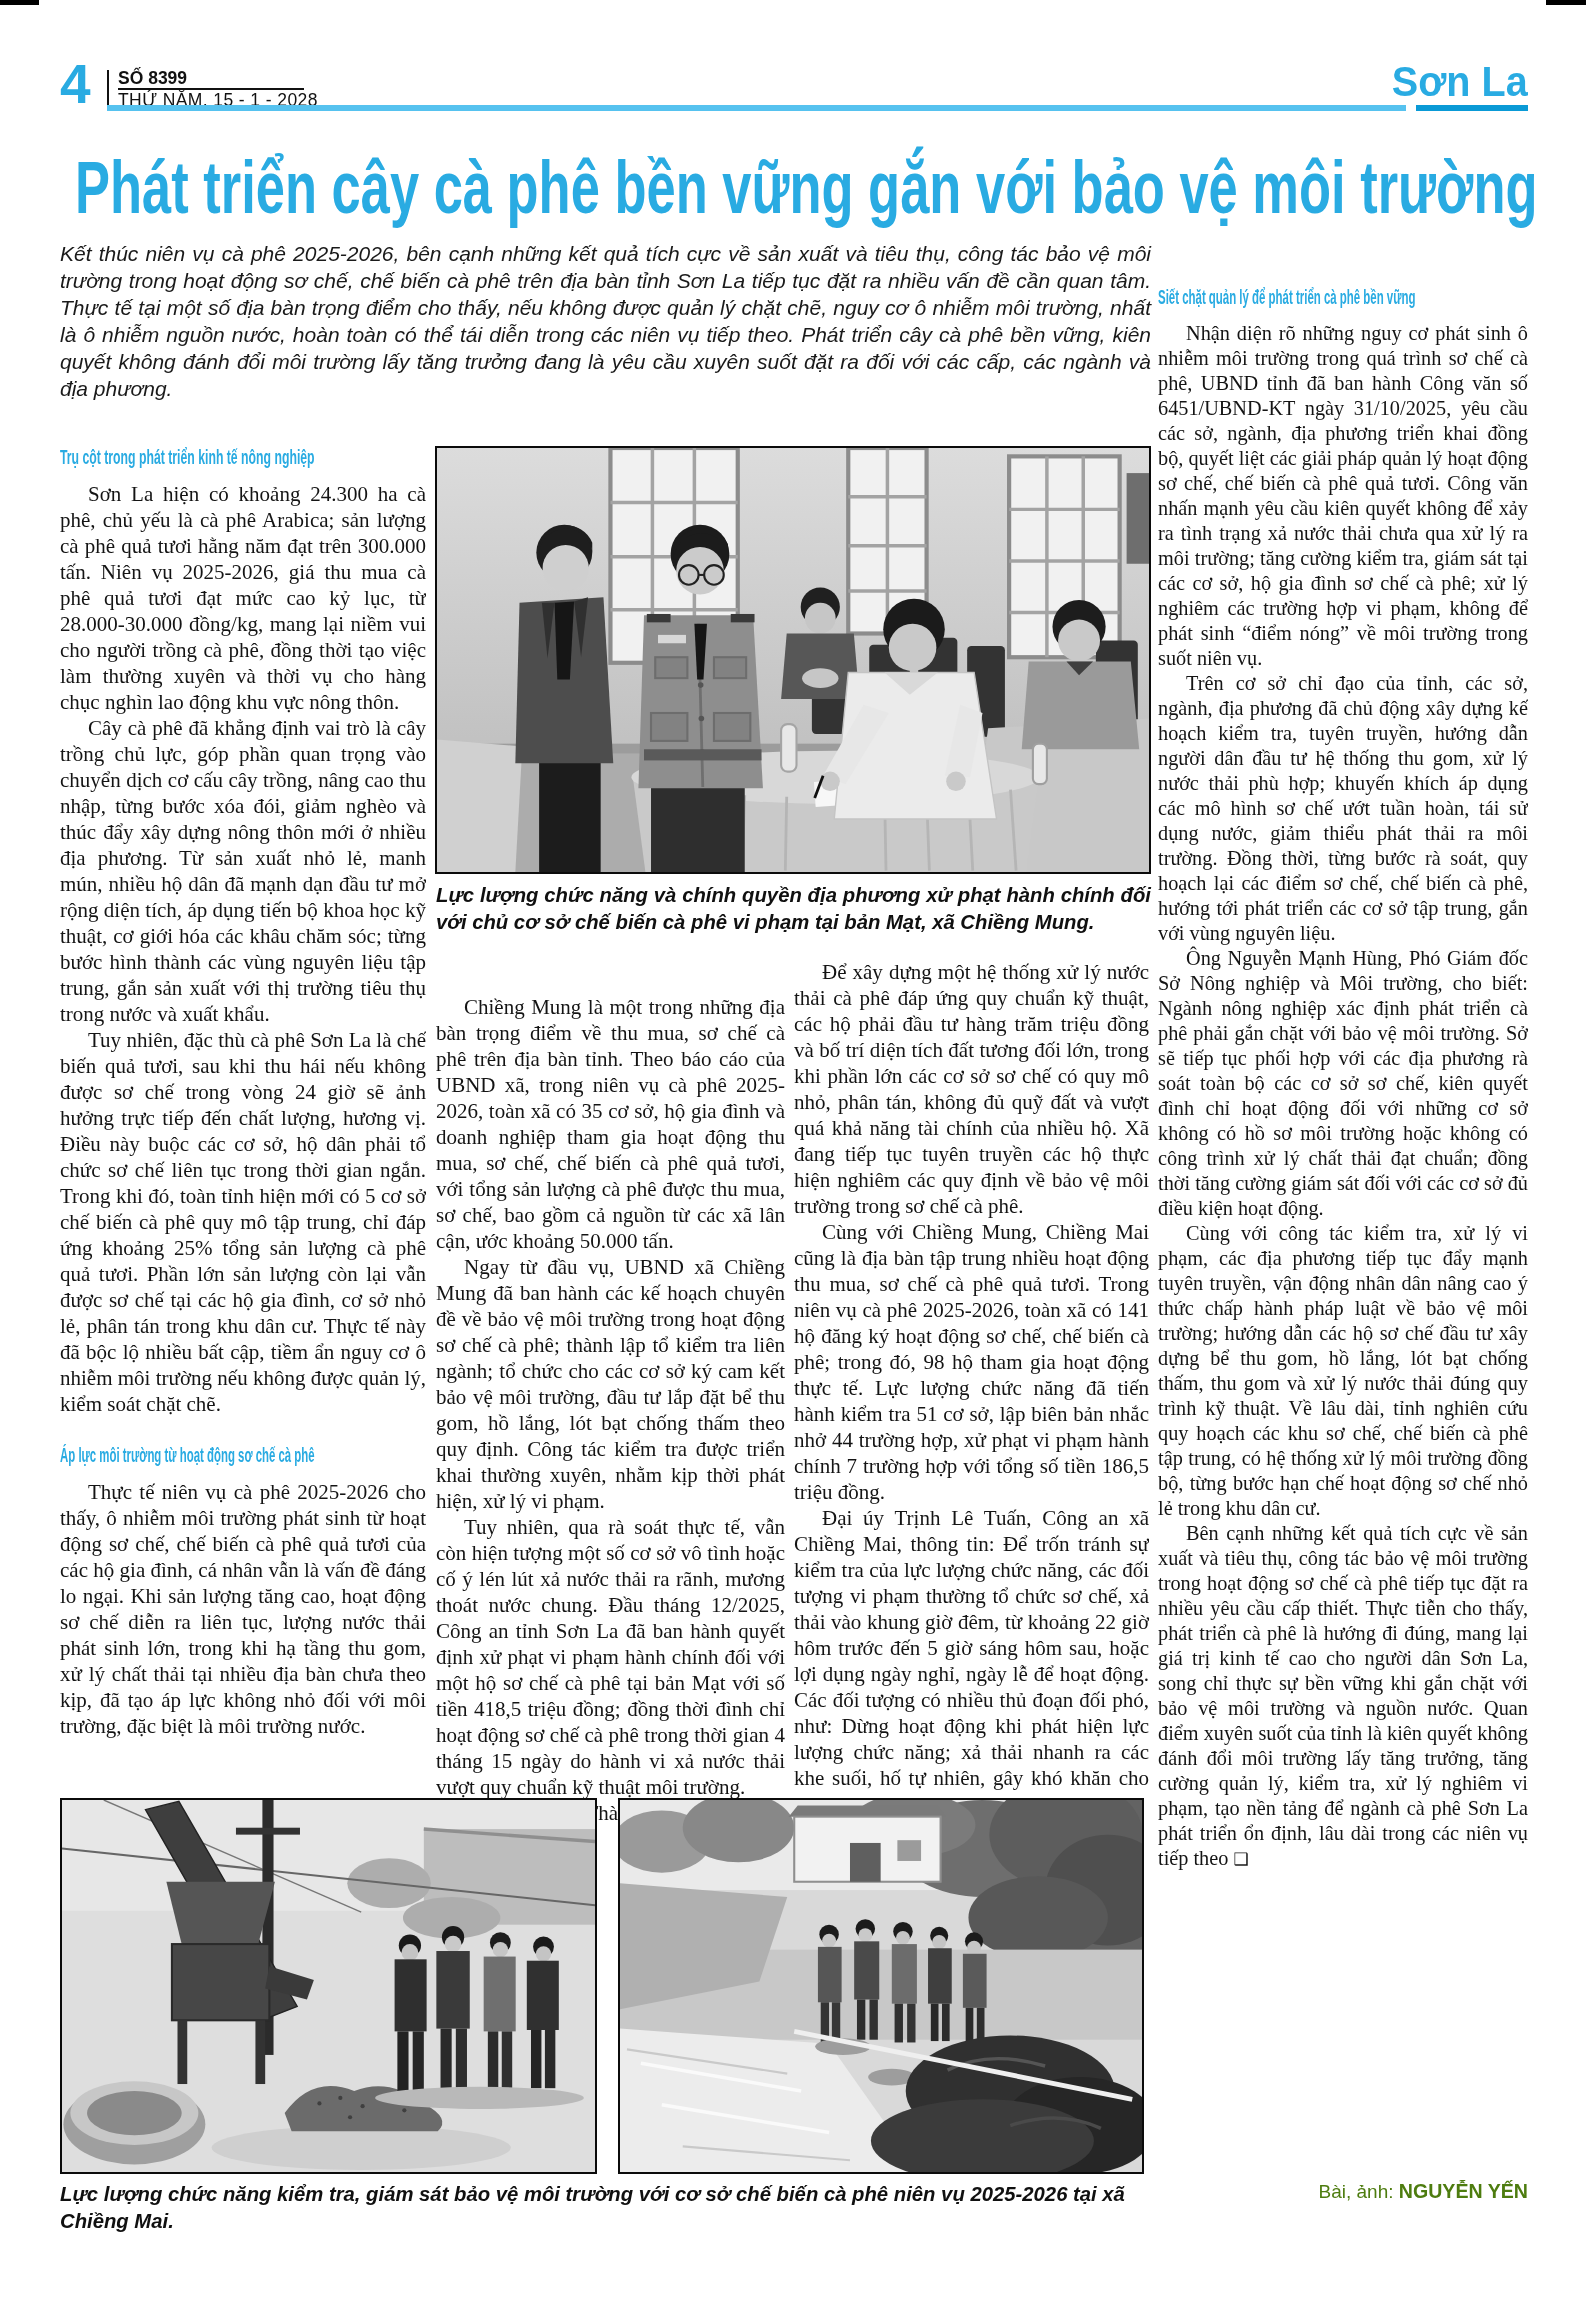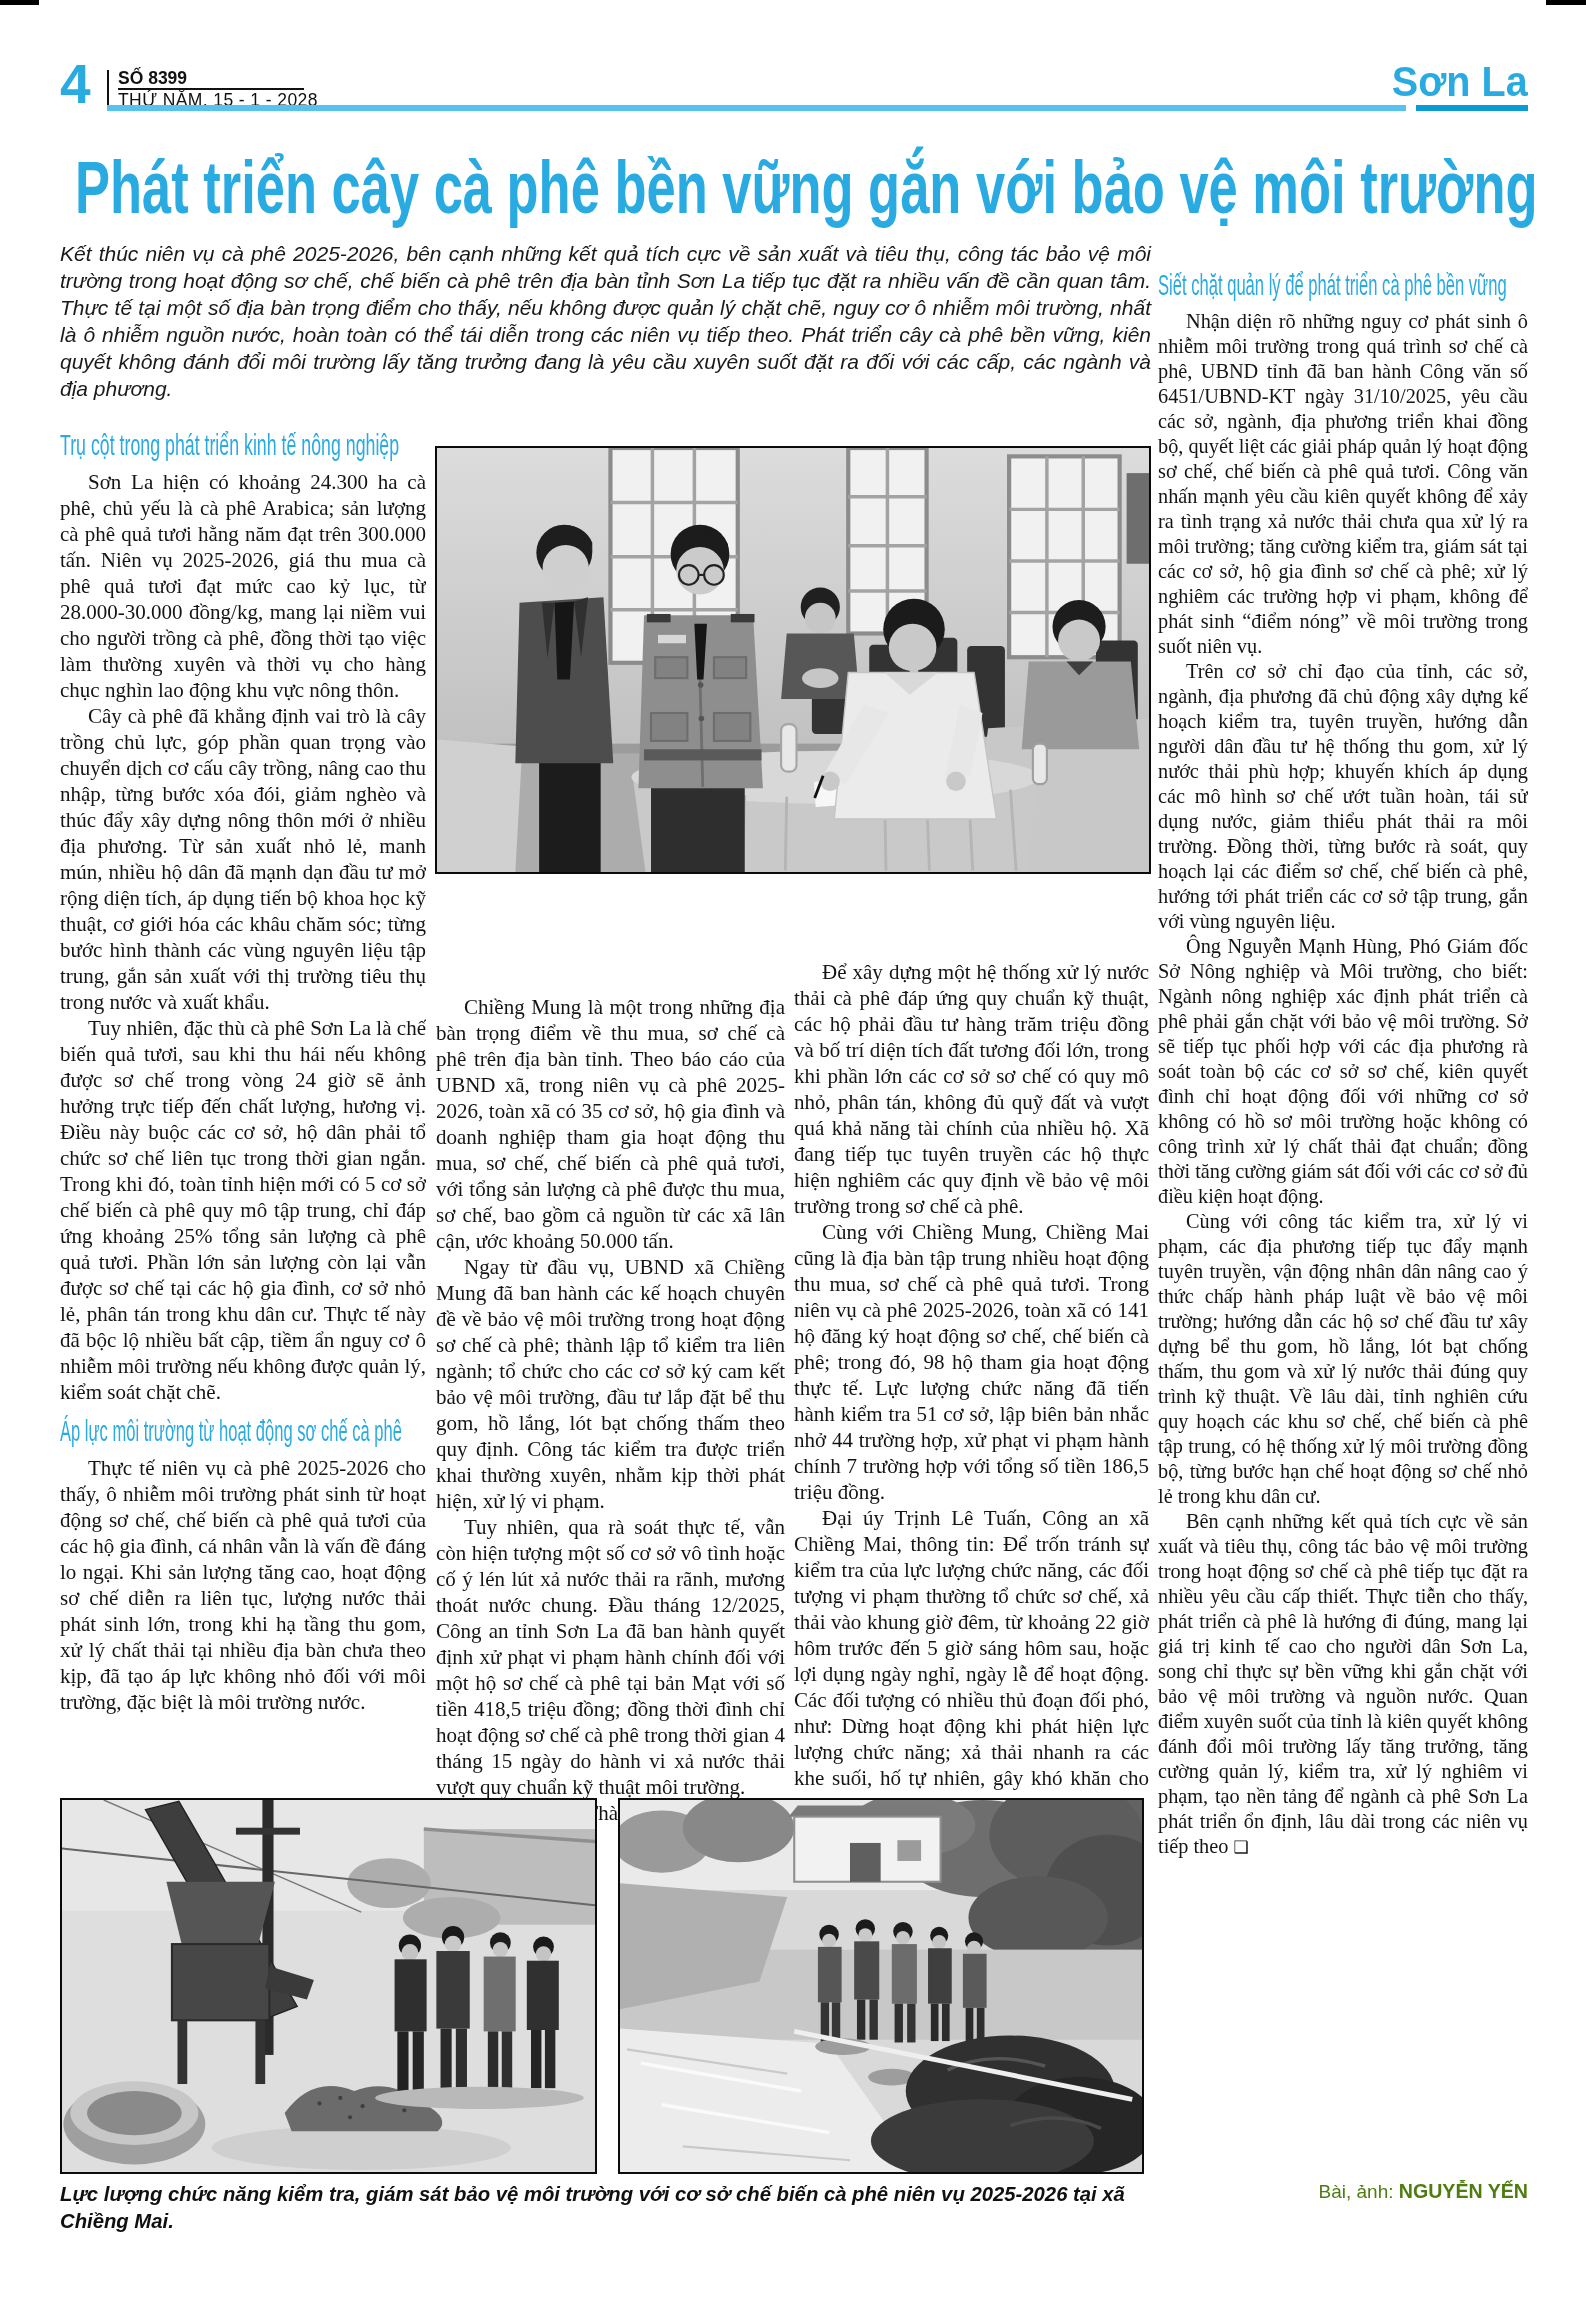--- a/index.html
+++ b/index.html
@@ -32,22 +32,22 @@
   .lead{position:absolute;left:60px;top:240px;width:1091px;margin:0;
         font-family:"Liberation Sans",sans-serif;font-style:italic;font-size:21px;line-height:27px;
         text-align:justify;color:#1a1a1a;}
   
   .col{position:absolute;overflow:hidden;text-align:justify;font-size:21px;line-height:26px;}
   .col p{margin:0;text-indent:28px;}
   .col1{left:60px;top:419px;width:366px;height:1409px;}
   .col2{left:436px;top:994px;width:349px;height:835px;}
   .col3{left:794px;top:959px;width:355px;height:834px;}
   .col4{left:1158px;top:259px;width:370px;height:1919px;font-size:20.3px;line-height:25px;}
-  .subhead{margin:9px 0 7px 0;font-family:"Liberation Sans",sans-serif;font-weight:normal;
-           font-size:29px;line-height:34px;color:var(--accent,#29abe2);white-space:nowrap;text-indent:0;}
+  .subhead{margin:21px 0 7px 0;font-family:"Liberation Sans",sans-serif;font-weight:bold;
+           font-size:20px;line-height:34px;color:var(--accent,#29abe2);white-space:nowrap;text-indent:0;}
   .endmark{font-size:17px;}
   
   .photo{position:absolute;margin:0;box-sizing:border-box;border:2.8px solid #0b0b0b;background:#cfcfcf;}
   .photo svg{display:block;width:100%;height:100%;}
   .photo1{left:435px;top:446px;width:716px;height:428px;}
   .photo2{left:60px;top:1798px;width:537px;height:376px;}
   .photo3{left:618px;top:1798px;width:526px;height:376px;}
   
   .cap{position:absolute;margin:0;font-family:"Liberation Sans",sans-serif;font-weight:bold;font-style:italic;
        font-size:20.3px;line-height:27px;color:#101010;text-align:justify;}
@@ -204,20 +204,21 @@
       <circle cx="376" cy="152" r="42" fill="#1c1c1c"></circle>
       <circle cx="376" cy="176" r="34" fill="#cbcbcb"></circle>
       <path d="M338,160 a40,40 0 0 1 78,-10 l0,-12 a42,42 0 0 0 -78,8 z" fill="#1c1c1c"></path>
       <g fill="none" stroke="#222" stroke-width="3">
         <circle cx="360" cy="182" r="14"></circle>
           <circle cx="396" cy="182" r="14"></circle>
           <line x1="374" y1="182" x2="382" y2="182"></line>
       </g>
     </svg>
   </figure>
+  <figcaption class="cap cap1">Lực lượng chức năng và chính quyền địa phương xử phạt hành chính đối với chủ cơ sở chế biến cà phê vi phạm tại bản Mạt, xã Chiềng Mung.</figcaption>
 
   <section class="col col2">
     <p>Chiềng Mung là một trong những địa bàn trọng điểm về thu mua, sơ chế cà phê trên địa bàn tỉnh. Theo báo cáo của UBND xã, trong niên vụ cà phê 2025-2026, toàn xã có 35 cơ sở, hộ gia đình và doanh nghiệp tham gia hoạt động thu mua, sơ chế, chế biến cà phê quả tươi, với tổng sản lượng cà phê được thu mua, sơ chế, bao gồm cả nguồn từ các xã lân cận, ước khoảng 50.000 tấn.</p>
     <p>Ngay từ đầu vụ, UBND xã Chiềng Mung đã ban hành các kế hoạch chuyên đề về bảo vệ môi trường trong hoạt động sơ chế cà phê; thành lập tổ kiểm tra liên ngành; tổ chức cho các cơ sở ký cam kết bảo vệ môi trường, đầu tư lắp đặt bể thu gom, hồ lắng, lót bạt chống thấm theo quy định. Công tác kiểm tra được triển khai thường xuyên, nhằm kịp thời phát hiện, xử lý vi phạm.</p>
     <p>Tuy nhiên, qua rà soát thực tế, vẫn còn hiện tượng một số cơ sở vô tình hoặc cố ý lén lút xả nước thải ra rãnh, mương thoát nước chung. Đầu tháng 12/2025, Công an tỉnh Sơn La đã ban hành quyết định xử phạt vi phạm hành chính đối với một hộ sơ chế cà phê tại bản Mạt với số tiền 418,5 triệu đồng; đồng thời đình chỉ hoạt động sơ chế cà phê trong thời gian 4 tháng 15 ngày do hành vi xả nước thải vượt quy chuẩn kỹ thuật môi trường.</p>
     <p>Ông Nguyễn Thành Long, Phó Chủ tịch UBND xã Chiềng Mung, cho biết:</p>
   </section>
 
   <section class="col col3">
     <p>Để xây dựng một hệ thống xử lý nước thải cà phê đáp ứng quy chuẩn kỹ thuật, các hộ phải đầu tư hàng trăm triệu đồng và bố trí diện tích đất tương đối lớn, trong khi phần lớn các cơ sở sơ chế có quy mô nhỏ, phân tán, không đủ quỹ đất và vượt quá khả năng tài chính của nhiều hộ. Xã đang tiếp tục tuyên truyền các hộ thực hiện nghiêm các quy định về bảo vệ môi trường trong sơ chế cà phê.</p>

